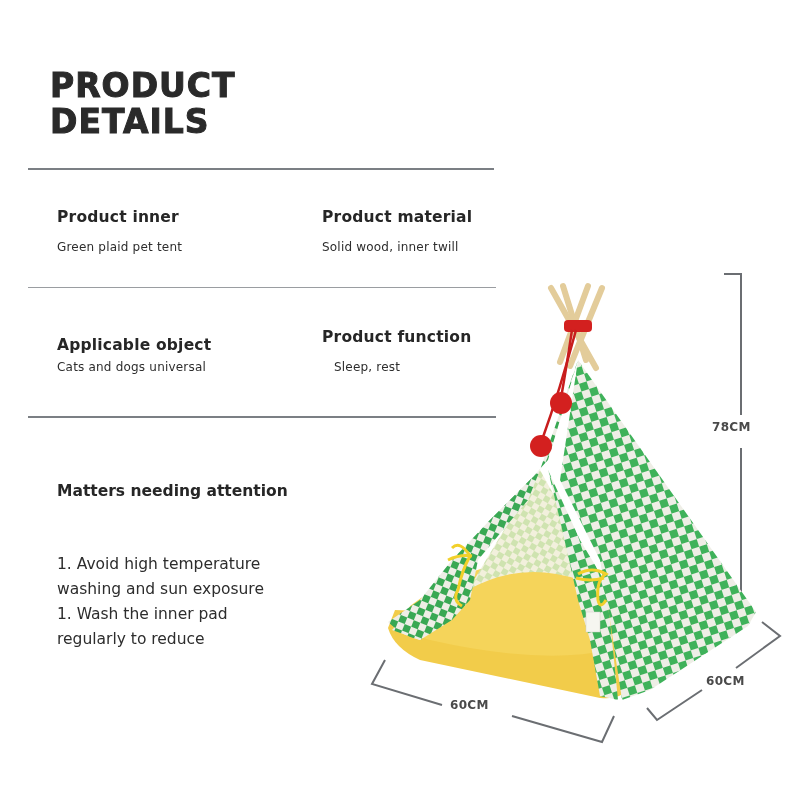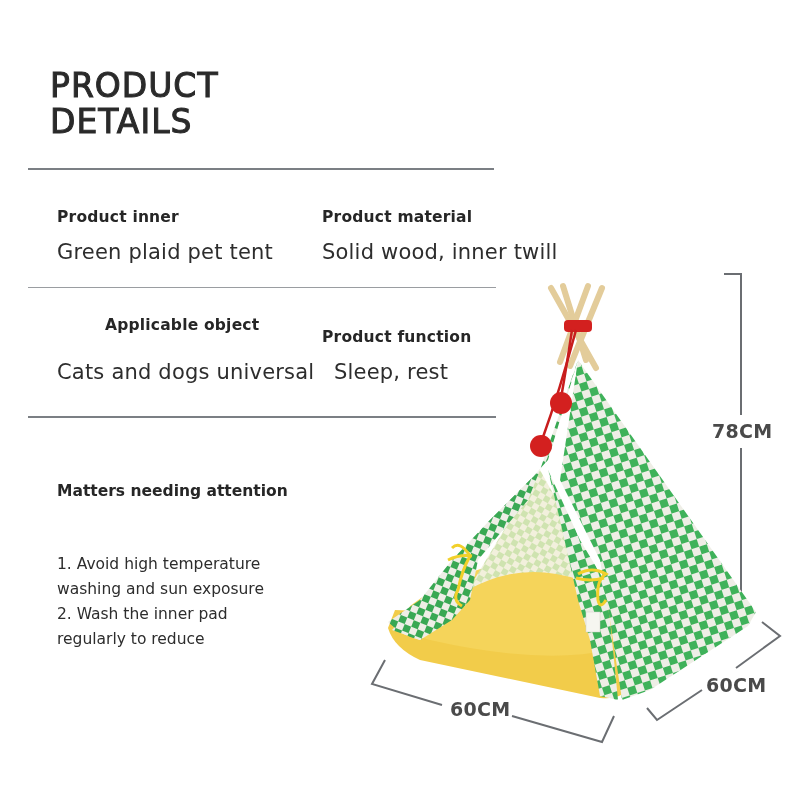--- a/index.html
+++ b/index.html
@@ -1,56 +1,56 @@
 <!DOCTYPE html>
 <html><head>
 <meta charset="utf-8">
 <style>
   html, body { margin: 0; padding: 0; background: #ffffff; }
   body { width: 800px; height: 800px; position: relative; overflow: hidden; font-family: "Liberation Sans", sans-serif; color: #2b2b2b; }
-  .title { position: absolute; left: 50px; top: 68px; font-family: "DejaVu Sans", sans-serif; font-weight: 400; font-size: 33px; line-height: 36px; letter-spacing: 1px; color: #2a2a2a; margin: 0; }
+  .title { position: absolute; left: 50px; top: 68px; font-family: "DejaVu Sans", sans-serif; font-weight: 700; font-size: 33px; line-height: 36px; letter-spacing: 1px; color: #2a2a2a; margin: 0; }
   .title span { display: block; -webkit-text-stroke: 1px #2a2a2a; }
   .rule { position: absolute; left: 28px; height: 2px; background: #7b7f84; }
   .label { position: absolute; font-family: "DejaVu Sans", sans-serif; font-weight: bold; font-size: 15.5px; color: #262626; letter-spacing: 0.2px; }
-  .value { position: absolute; font-family: "DejaVu Sans", sans-serif; font-size: 21px; color: #2d2d2d; letter-spacing: 0.2px; }
+  .value { position: absolute; font-family: "DejaVu Sans", sans-serif; font-size: 12px; color: #2d2d2d; letter-spacing: 0.2px; }
   .notes-title { position: absolute; left: 57px; top: 479px; width: 260px; font-family: "DejaVu Sans", sans-serif; font-weight: bold; font-size: 15.5px; line-height: 25px; color: #262626; }
   .notes-list { position: absolute; left: 57px; top: 552px; width: 300px; font-family: "DejaVu Sans", sans-serif; font-size: 15.5px; line-height: 25px; color: #2d2d2d; }
   .notes-list div { margin: 0; }
-  .dim { position: absolute; font-family: "DejaVu Sans", sans-serif; font-size: 19px; font-weight: bold; color: #4a4a4a; letter-spacing: 0.3px; }
+  .dim { position: absolute; font-family: "DejaVu Sans", sans-serif; font-size: 12px; font-weight: bold; color: #4a4a4a; letter-spacing: 0.3px; }
   .product { position: absolute; left: 360px; top: 270px; width: 440px; height: 480px; }
 </style>
 </head>
 <body>
 
 <h1 class="title">
   <span>PRODUCT</span>
   <span>DETAILS</span>
 </h1>
 
 <div class="rule" style="top:168px; width:466px;"></div>
 
 <div class="label" style="left:57px; top:208px;">Product inner</div>
 <div class="value" style="left:57px; top:240px;">Green plaid pet tent</div>
 <div class="label" style="left:322px; top:208px;">Product material</div>
 <div class="value" style="left:322px; top:240px;">Solid wood, inner twill</div>
 
 <div class="rule" style="top:287px; width:468px; height:1px; background:#9a9da1;"></div>
 
-<div class="label" style="left:57px; top:316px;margin-left:48px;">Applicable object</div>
+<div class="label" style="left:57px; top:336px;">Applicable object</div>
 <div class="value" style="left:57px; top:360px;">Cats and dogs universal</div>
 <div class="label" style="left:322px; top:328px;">Product function</div>
 <div class="value" style="left:322px; top:360px;margin-left:12px;">Sleep, rest</div>
 
 <div class="rule" style="top:416px; width:468px;"></div>
 
 <div class="notes-title">Matters needing attention</div>
 <div class="notes-list">
   <div>1. Avoid high temperature</div>
   <div>washing and sun exposure</div>
-  <div>2. Wash the inner pad</div>
+  <div>1. Wash the inner pad</div>
   <div>regularly to reduce</div>
 </div>
 
 <svg class="product" viewBox="360 270 440 480" width="440" height="480">
   <defs>
     <pattern id="checks" width="16" height="16" patternUnits="userSpaceOnUse" patternTransform="rotate(-18)">
       <rect width="16" height="16" fill="#eeeee6"></rect>
       <rect width="8" height="8" fill="#3fb25a"></rect>
       <rect x="8" y="8" width="8" height="8" fill="#3fb25a"></rect>
     </pattern>

